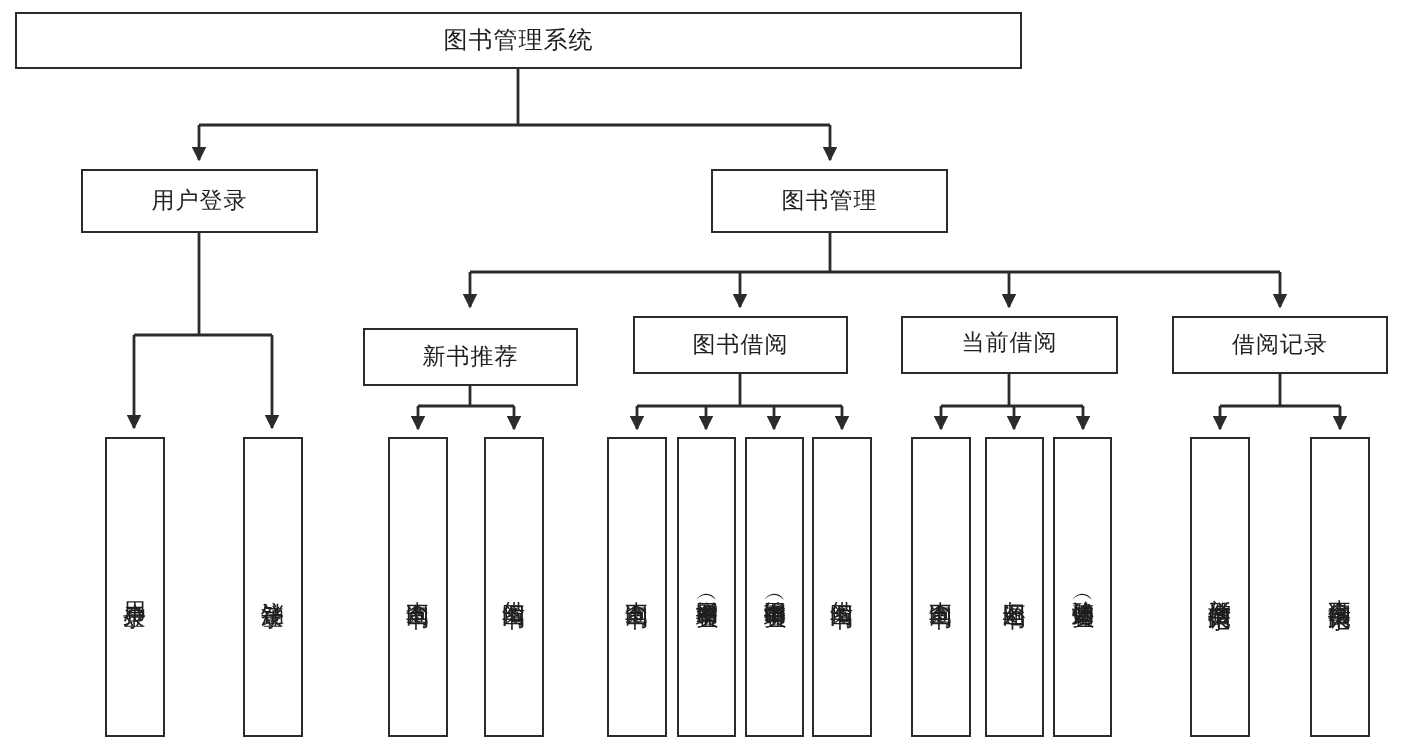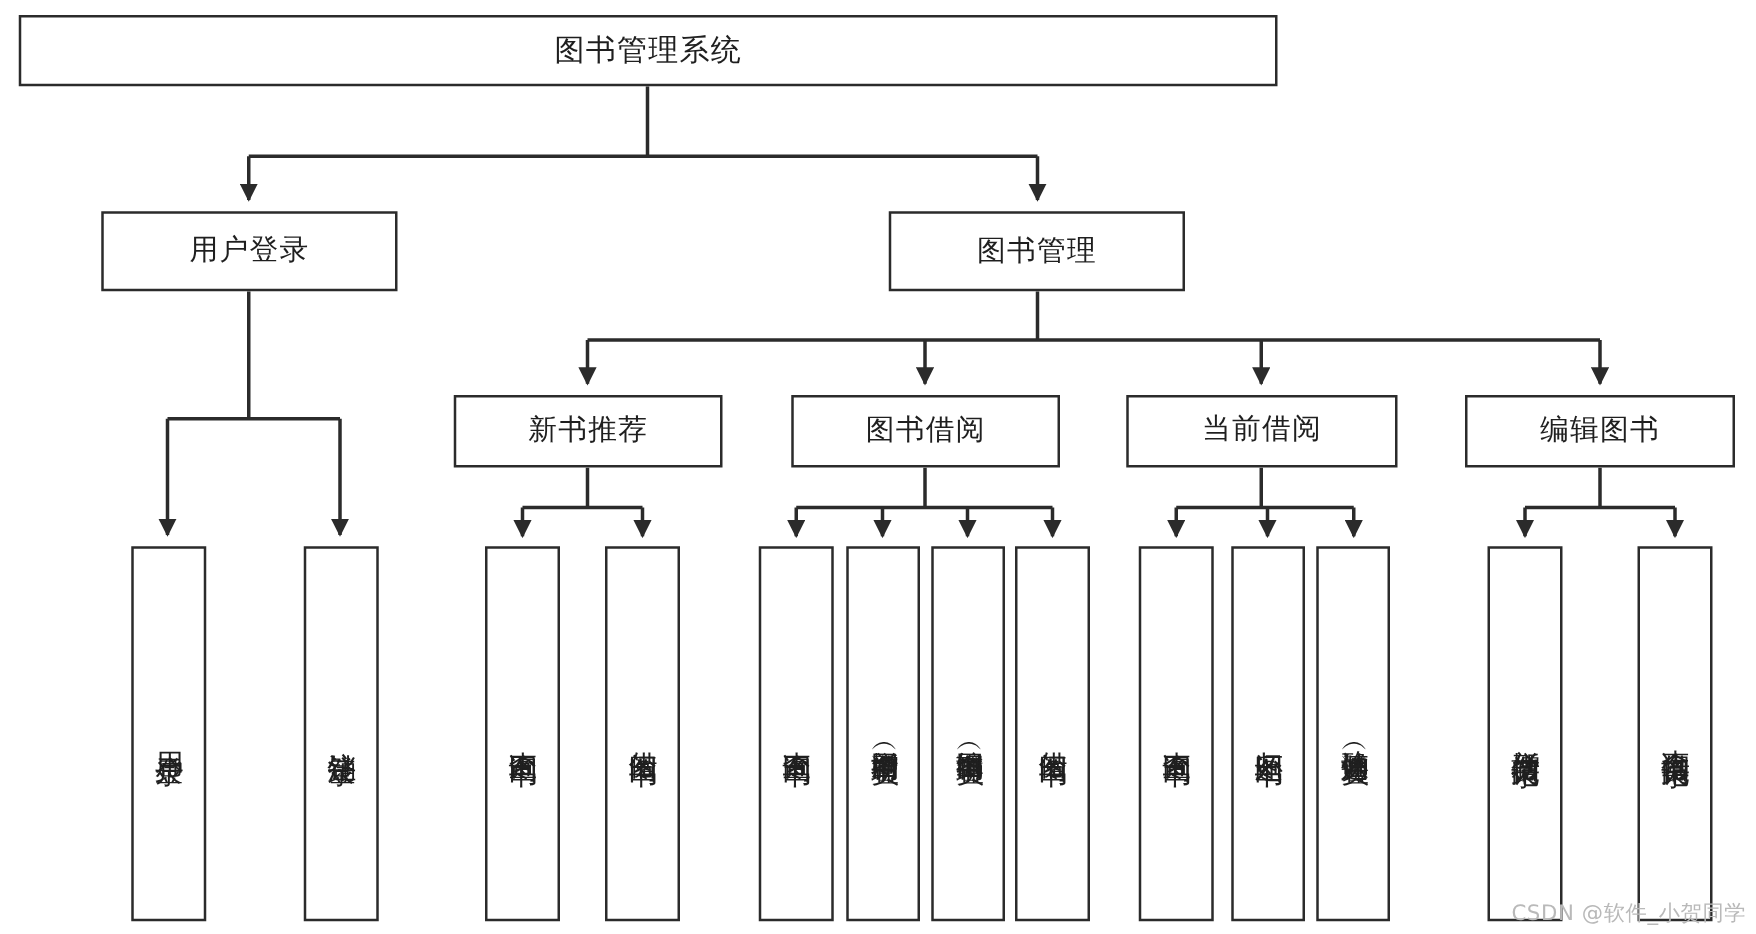--- a/index.html
+++ b/index.html
@@ -132,31 +132,31 @@
     <span class="label">图书管理系统</span>
   </div>
 
   <div class="node h" id="n-l2-0" style="left: 81px; top: 169px; width: 237px; height: 64px;">
     <span class="label">用户登录</span>
   </div>
   <div class="node h" id="n-l2-1" style="left: 711px; top: 169px; width: 237px; height: 64px; font-family: Liberation Serif, serif;">
     <span class="label">图书管理</span>
   </div>
 
-  <div class="node h" id="n-l3-0" style="left: 363px; top: 316px; width: 215px; height: 58px; align-items: center;">
+  <div class="node h" id="n-l3-0" style="left: 363px; top: 328px; width: 215px; height: 58px; align-items: center;">
     <span class="label">新书推荐</span>
   </div>
   <div class="node h" id="n-l3-1" style="left: 633px; top: 316px; width: 215px; height: 58px;">
     <span class="label">图书借阅</span>
   </div>
   <div class="node h" id="n-l3-2" style="left: 901px; top: 316px; width: 217px; height: 58px; font-family: Liberation Mono, monospace;">
     <span class="label">当前借阅</span>
   </div>
   <div class="node h" id="n-l3-3" style="left: 1172px; top: 316px; width: 216px; height: 58px;">
-    <span class="label">编辑图书</span>
+    <span class="label">借阅记录</span>
   </div>
 
   <div class="node v" id="n-lf-0" style="left: 105px; top: 437px; width: 60px; height: 300px;">
     <span class="label">用户登录</span>
   </div>
   <div class="node v" id="n-lf-1" style="left: 243px; top: 437px; width: 60px; height: 300px;">
     <span class="label">注销登录</span>
   </div>
   <div class="node v" id="n-lf-2" style="left: 388px; top: 437px; width: 60px; height: 300px;">
     <span class="label">查询图书</span>
@@ -185,14 +185,13 @@
   <div class="node v tall" id="n-lf-10" style="left: 1053px; top: 437px; width: 59px; height: 300px;">
     <span class="label">确认归还（管理员）</span>
   </div>
   <div class="node v" id="n-lf-11" style="left: 1190px; top: 437px; width: 60px; height: 300px;">
     <span class="label">新增借阅记录</span>
   </div>
   <div class="node v" id="n-lf-12" style="left: 1310px; top: 437px; width: 60px; height: 300px;">
     <span class="label">查询借阅记录</span>
   </div>
 
-  <div class="watermark">CSDN @软件_小贺同学</div>
 </div>
 
 </body></html>

